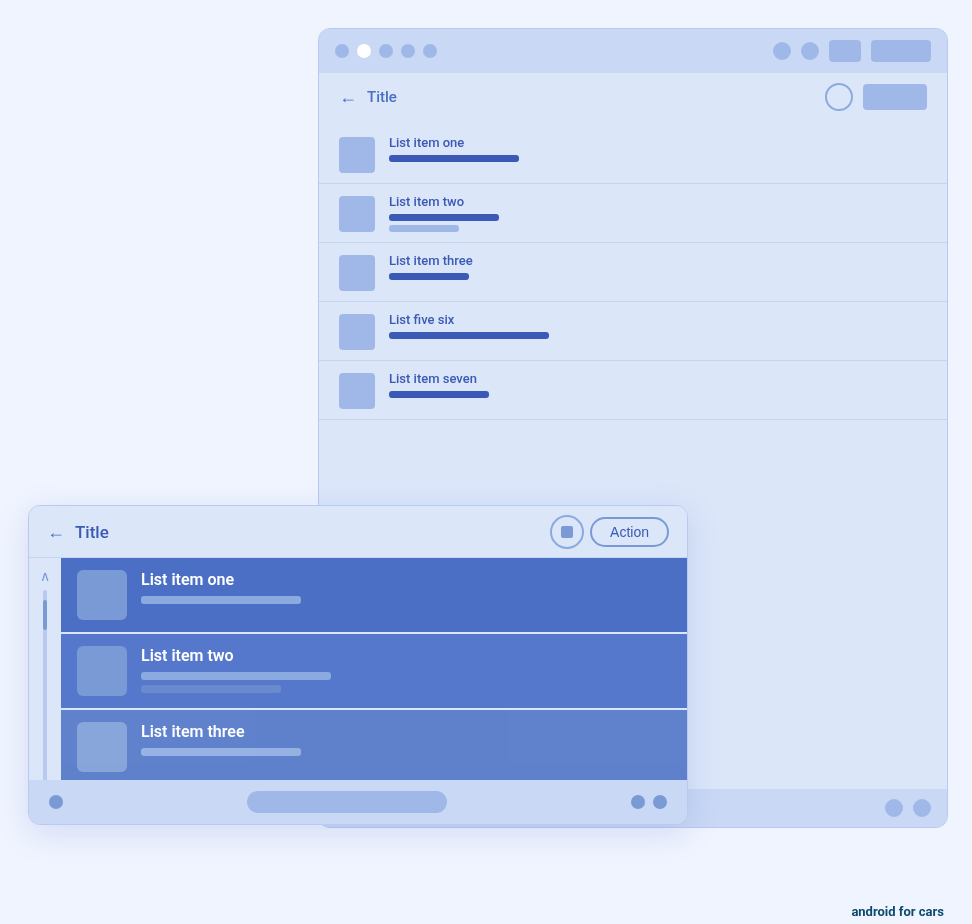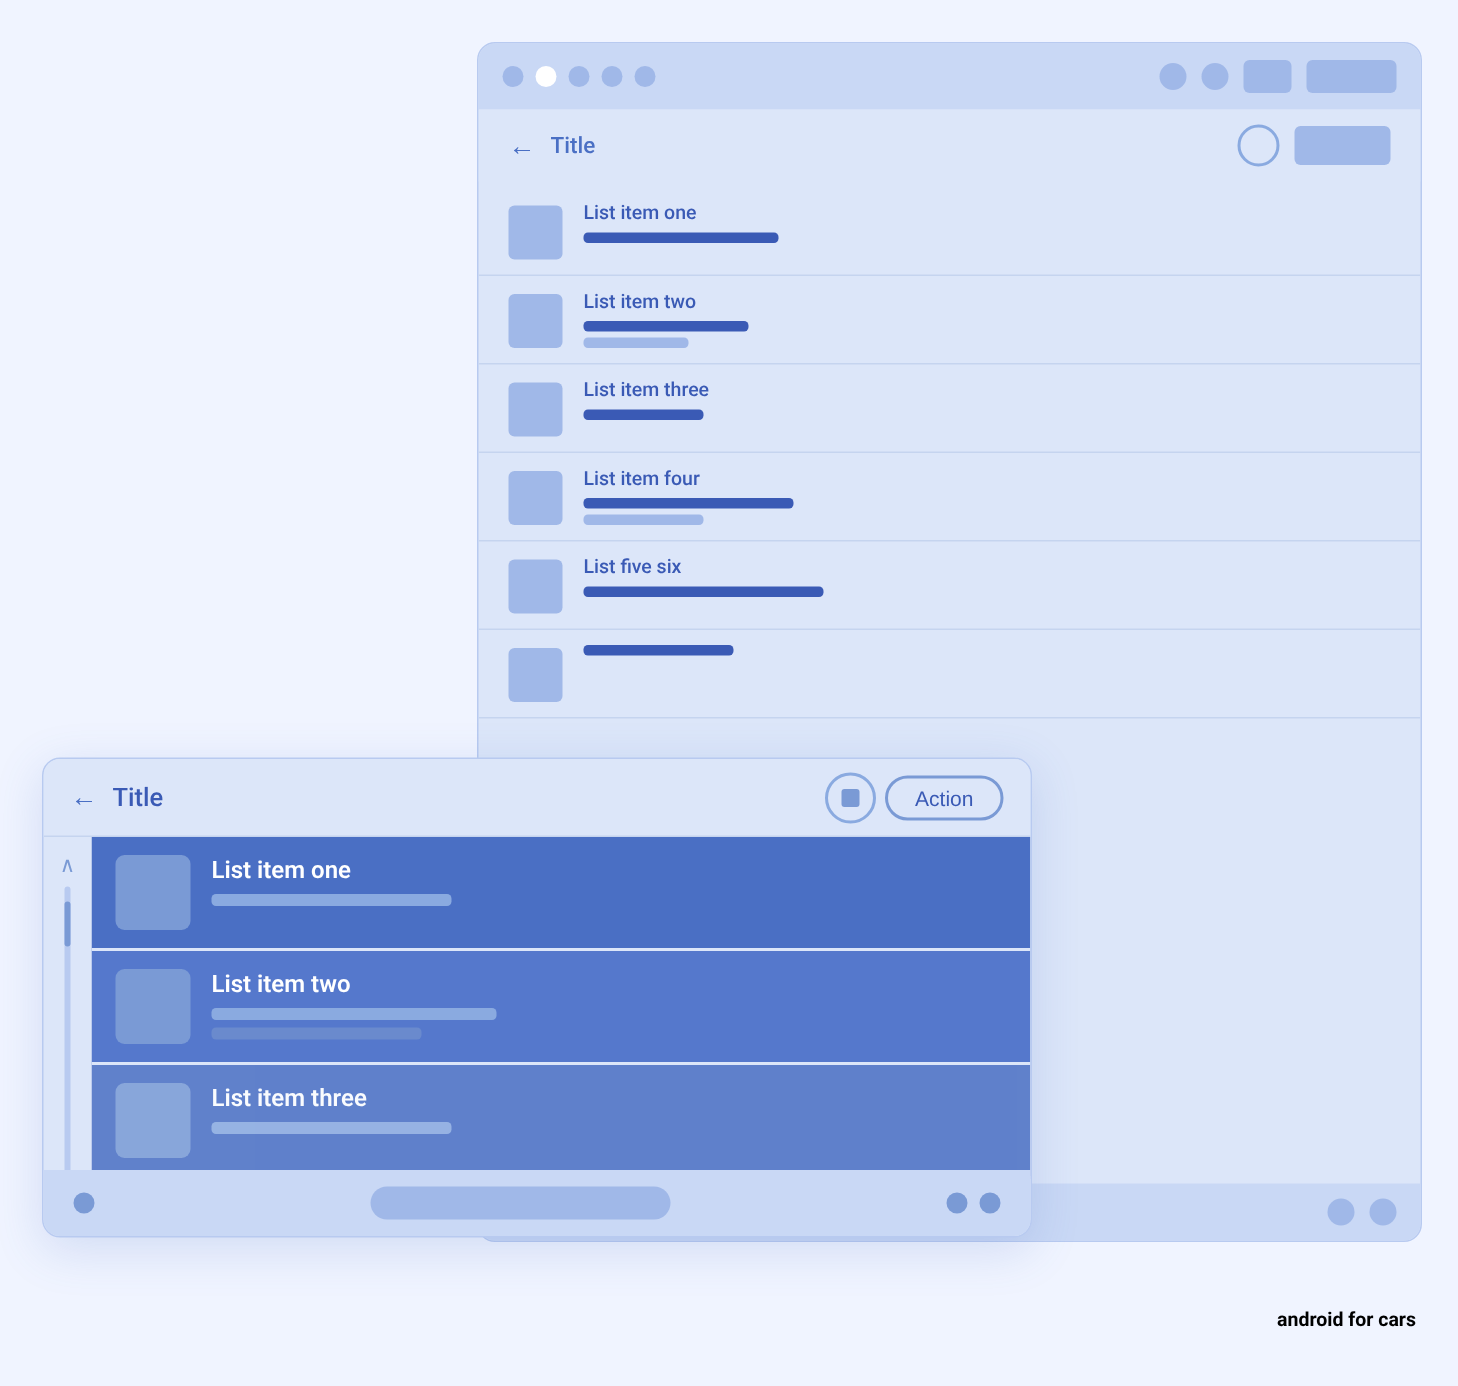--- a/index.html
+++ b/index.html
@@ -324,24 +324,24 @@
       display: flex;
       align-items: center;
       justify-content: flex-end;
       padding: 0 16px;
       gap: 10px;
     }
 
     
     .brand-label {
       position: absolute;
-      bottom: 36px;
+      bottom: 5px;
       right: 28px;
       font-size: 13px;
-      color: #000000;
+      color: #0c4a6e;
       font-style: italic;
     }
     .brand-label span {
       font-weight: 700;
       font-style: normal;
     }
   </style>
 </head>
 <body>
 
@@ -392,41 +392,34 @@
     </div>
 
     <div class="list-item-back">
       <div class="li-thumb"></div>
       <div class="li-content">
         <div class="li-title">List item three</div>
         <div class="li-bar" style="width:80px"></div>
       </div>
     </div>
 
-    <div class="list-item-back">
-      <div class="li-thumb"></div>
-      <div class="li-content">
-        <div class="li-title">List item four</div>
-        <div class="li-bar" style="width:140px"></div>
-        <div class="li-bar-secondary" style="width:80px"></div>
-      </div>
-    </div>
 
 
     <div class="list-item-back">
       <div class="li-thumb"></div>
       <div class="li-content">
         <div class="li-title">List five six</div>
         <div class="li-bar" style="width:160px"></div>
       </div>
     </div>
 
     <div class="list-item-back">
       <div class="li-thumb"></div>
       <div class="li-content">
+        <div class="li-title">List item seven</div>
         <div class="li-bar" style="width:100px"></div>
       </div>
     </div>
 
   </div>
 
   <div class="bottom-bar-back">
     <div class="dot large"></div>
     <div class="dot large"></div>
   </div>

